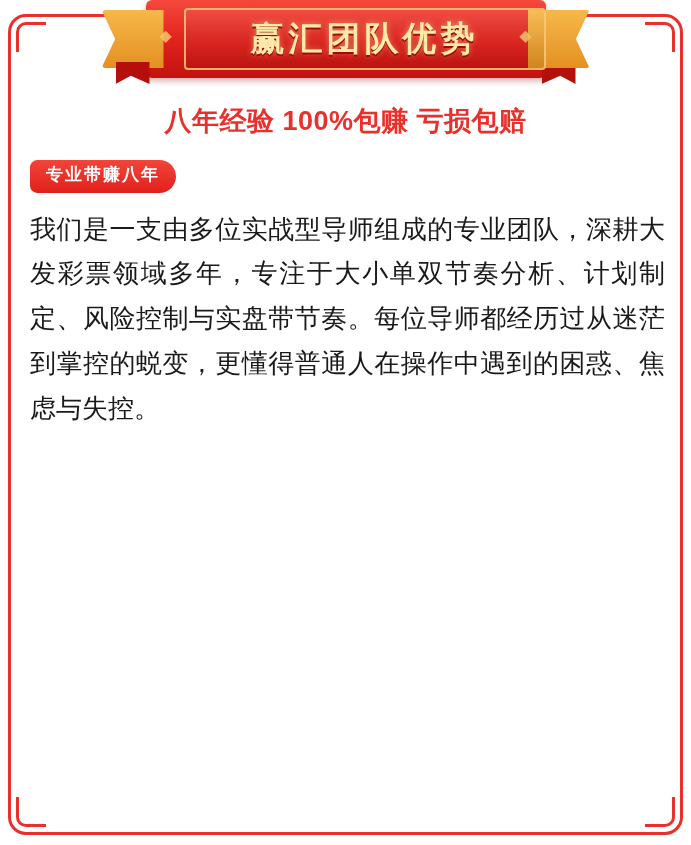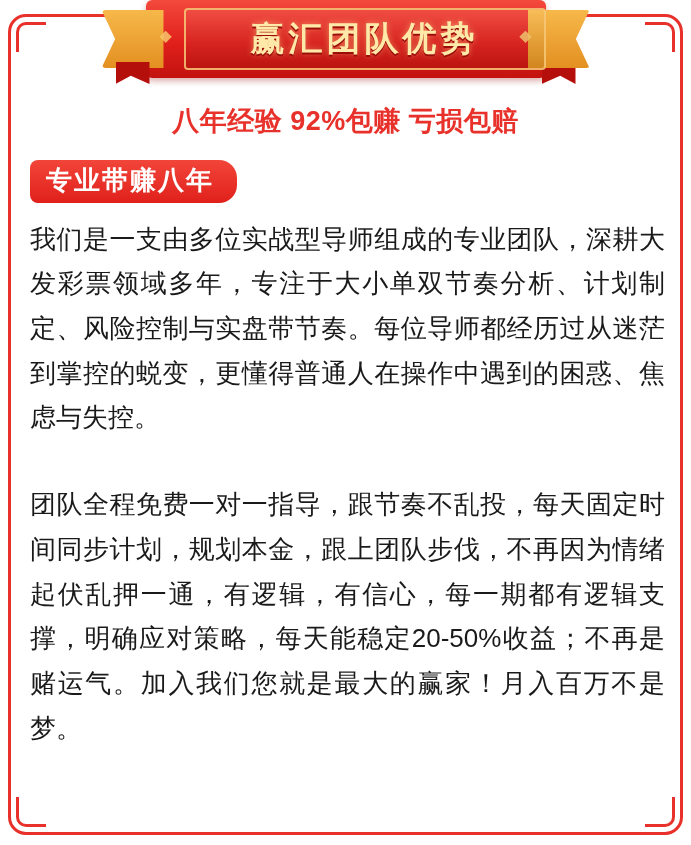--- a/index.html
+++ b/index.html
@@ -150,24 +150,24 @@
     right: 26px;
     top: 160px;
   }
 
   .section { margin-bottom: 10px; }
 
   .section-tag {
     display: inline-block;
     background: linear-gradient(180deg, #f2453a 0%, #e0201b 100%);
     color: #ffffff;
-    font-size: 26px;
+    font-size: 17px;
     font-weight: bold;
     letter-spacing: 2px;
-    padding: 6px 23px 8px 16px;
+    padding: 6px 16px 8px 16px;
     border-radius: 8px 18px 18px 8px;
     line-height: 1.1;
   }
 
   .section-body {
     margin-top: 14px;
     font-size: 26px;
     line-height: 1.72;
     color: #1a1a1a;
     text-align: justify;
@@ -192,29 +192,28 @@
       <div class="banner-ribbon l"></div>
       <div class="banner-ribbon r"></div>
       <span class="banner-deco l">◆</span>
       <span class="banner-deco r">◆</span>
       <div class="banner-inner">
         <span class="banner-title">赢汇团队优势</span>
       </div>
     </div>
   </div>
 
-  <div class="headline">八年经验 92%包赚 亏损包赔</div>
+  <div class="headline">八年经验 100%包赚 亏损包赔</div>
 
   <div class="content">
 
     <div class="section">
       <div class="section-tag">专业带赚八年</div>
       <div class="section-body">我们是一支由多位实战型导师组成的专业团队，深耕大发彩票领域多年，专注于大小单双节奏分析、计划制定、风险控制与实盘带节奏。每位导师都经历过从迷茫到掌控的蜕变，更懂得普通人在操作中遇到的困惑、焦虑与失控。</div>
     </div>
 
     <div class="spacer-2"></div>
 
     <div class="section">
-      <div class="section-body">团队全程免费一对一指导，跟节奏不乱投，每天固定时间同步计划，规划本金，跟上团队步伐，不再因为情绪起伏乱押一通，有逻辑，有信心，每一期都有逻辑支撑，明确应对策略，每天能稳定20-50%收益；不再是赌运气。加入我们您就是最大的赢家！月入百万不是梦。</div>
     </div>
 
   </div>
 </div>
 
 </body></html>

